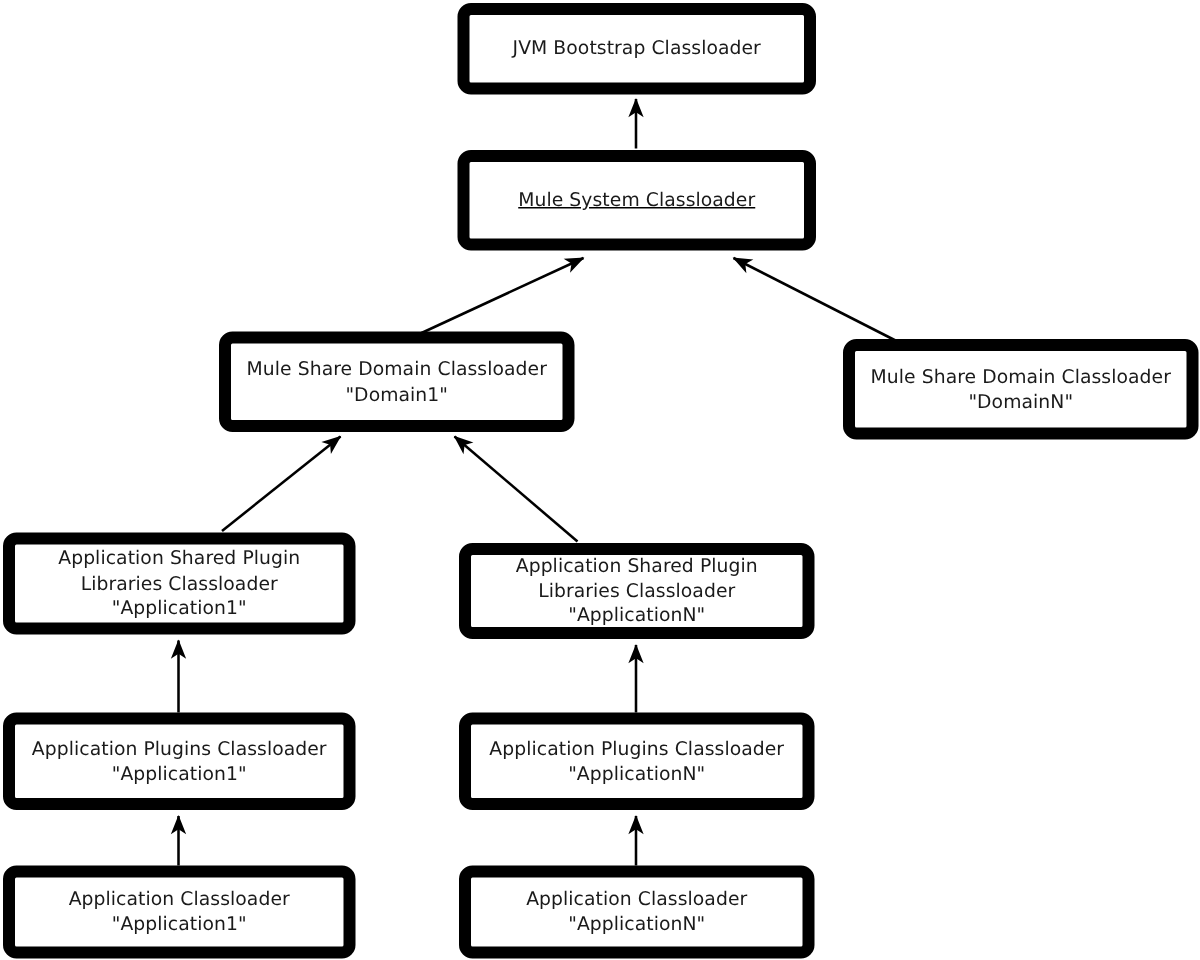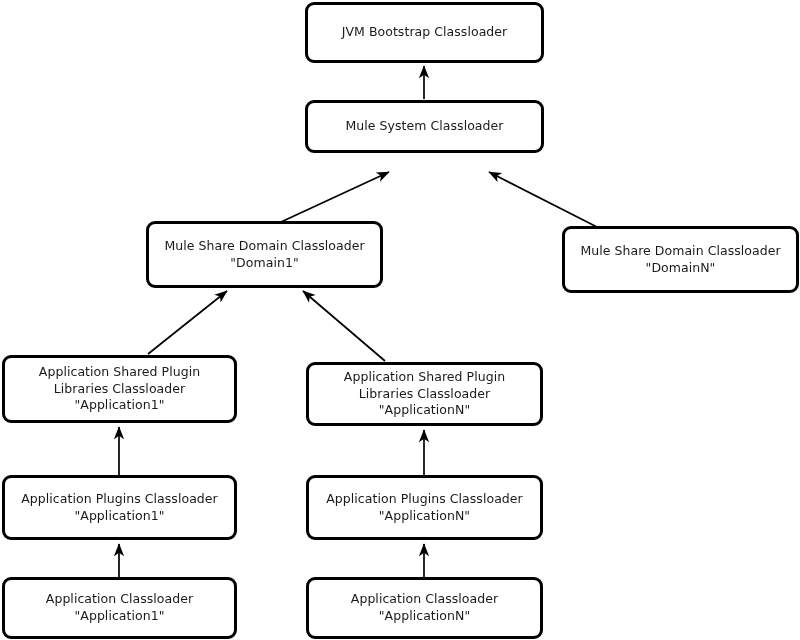--- a/index.html
+++ b/index.html
@@ -21,21 +21,21 @@
     left: 0;
     top: 0;
     width: 800px;
     height: 640px;
     pointer-events: none;
   }
   .node {
     position: absolute;
     box-sizing: border-box;
     background: #ffffff;
-    border: 3px solid #ec4899;
+    border: 8px solid #ec4899;
     border-radius: 9px;
     display: flex;
     align-items: center;
     justify-content: center;
     text-align: center;
     z-index: 2;
   }
   .node-label {
     display: block;
     color: #1a1a1a;
@@ -67,21 +67,21 @@
         <line x1="424" y1="475" x2="424" y2="430" stroke="#000000" marker-end="url(#arrowhead)"></line>
         <line x1="119" y1="577" x2="119" y2="544" stroke="#000000" marker-end="url(#arrowhead)"></line>
         <line x1="424" y1="577" x2="424" y2="544" stroke="#000000" marker-end="url(#arrowhead)"></line>
       </g>
   </svg>
 
   <div id="node-layer">
       <div class="node" style="left: 305px; top: 2px; width: 239px; height: 61px; border-color: rgb(0, 0, 0); background: rgb(255, 255, 255);">
         <span class="node-label" style="color: rgb(26, 26, 26);">JVM Bootstrap Classloader</span>
       </div>
-      <div class="node" style="left: 305px; top: 100px; width: 239px; height: 53px; border-color: rgb(0, 0, 0); background: rgb(255, 255, 255);">
+      <div class="node" style="left: 305px; top: 100px; width: 239px; height: 67px; border-color: rgb(0, 0, 0); background: rgb(255, 255, 255); text-decoration: underline;">
         <span class="node-label" style="color: rgb(26, 26, 26);">Mule System Classloader</span>
       </div>
       <div class="node" style="left: 146px; top: 221px; width: 237px; height: 67px; border-color: rgb(0, 0, 0); background: rgb(255, 255, 255);">
         <span class="node-label" style="color: rgb(26, 26, 26);">Mule Share Domain Classloader
 "Domain1"</span>
       </div>
       <div class="node" style="left: 562px; top: 226px; width: 237px; height: 67px; border-color: rgb(0, 0, 0); background: rgb(255, 255, 255);">
         <span class="node-label" style="color: rgb(26, 26, 26);">Mule Share Domain Classloader
 "DomainN"</span>
       </div>

